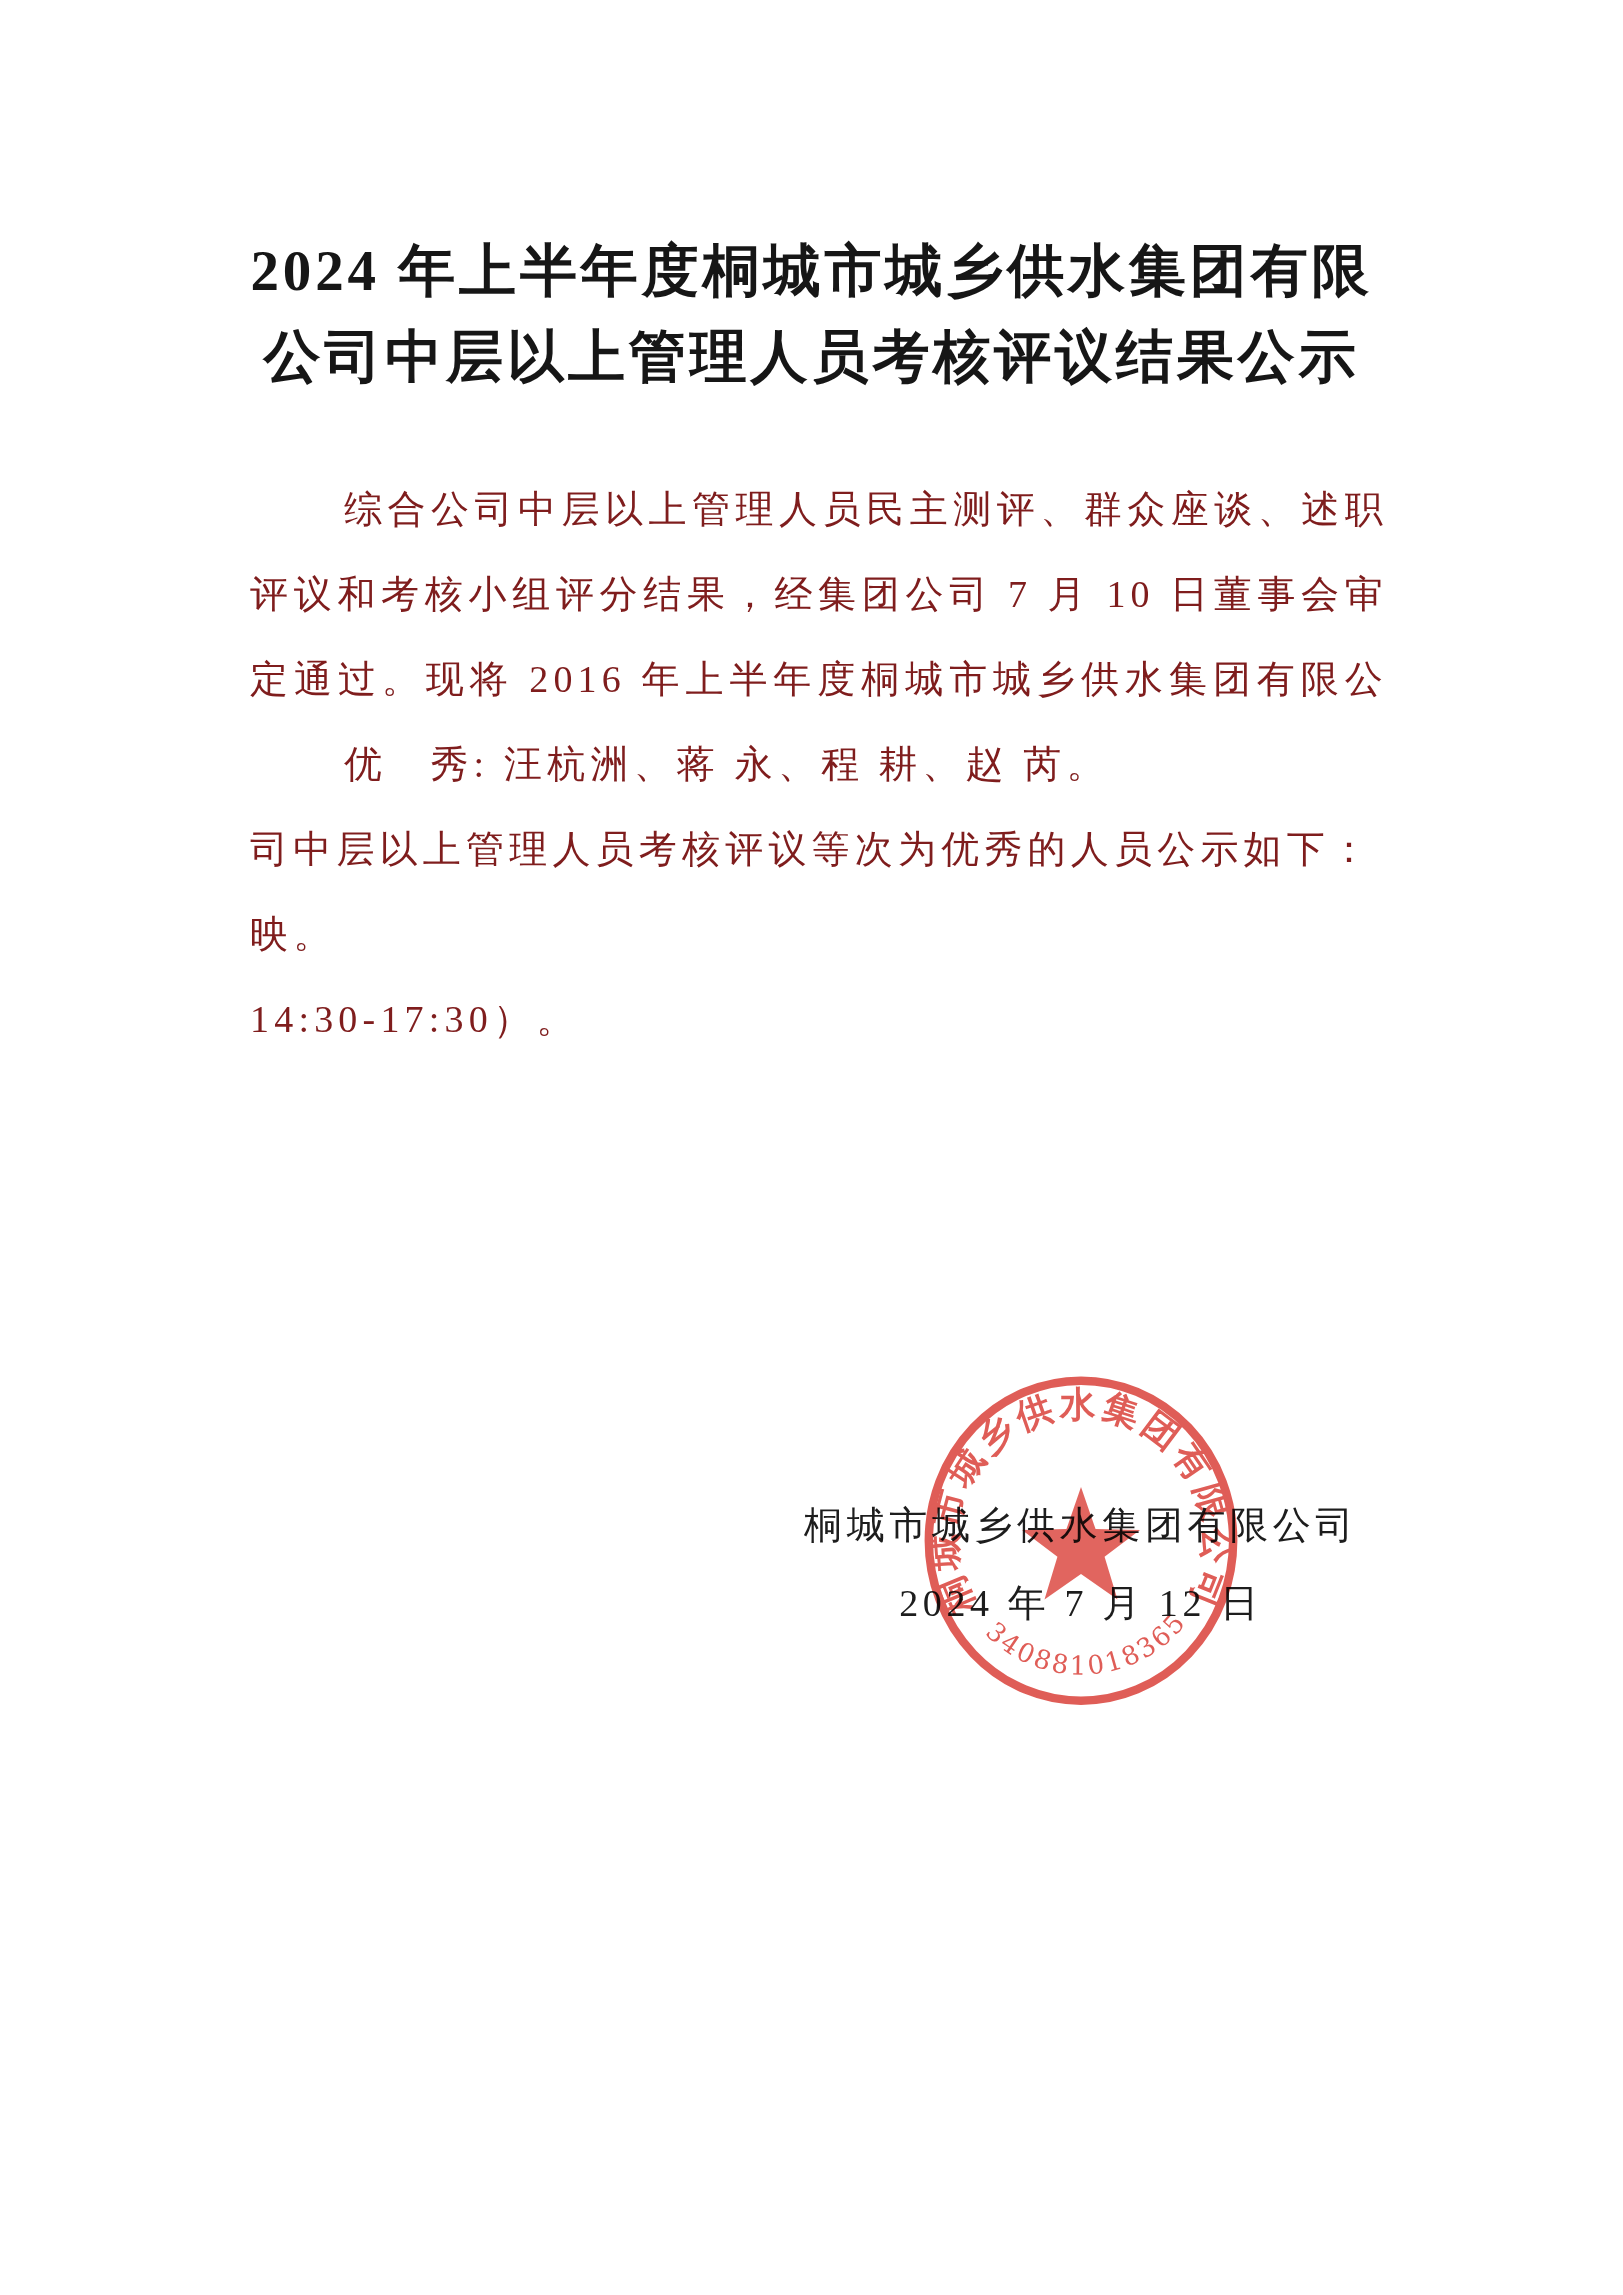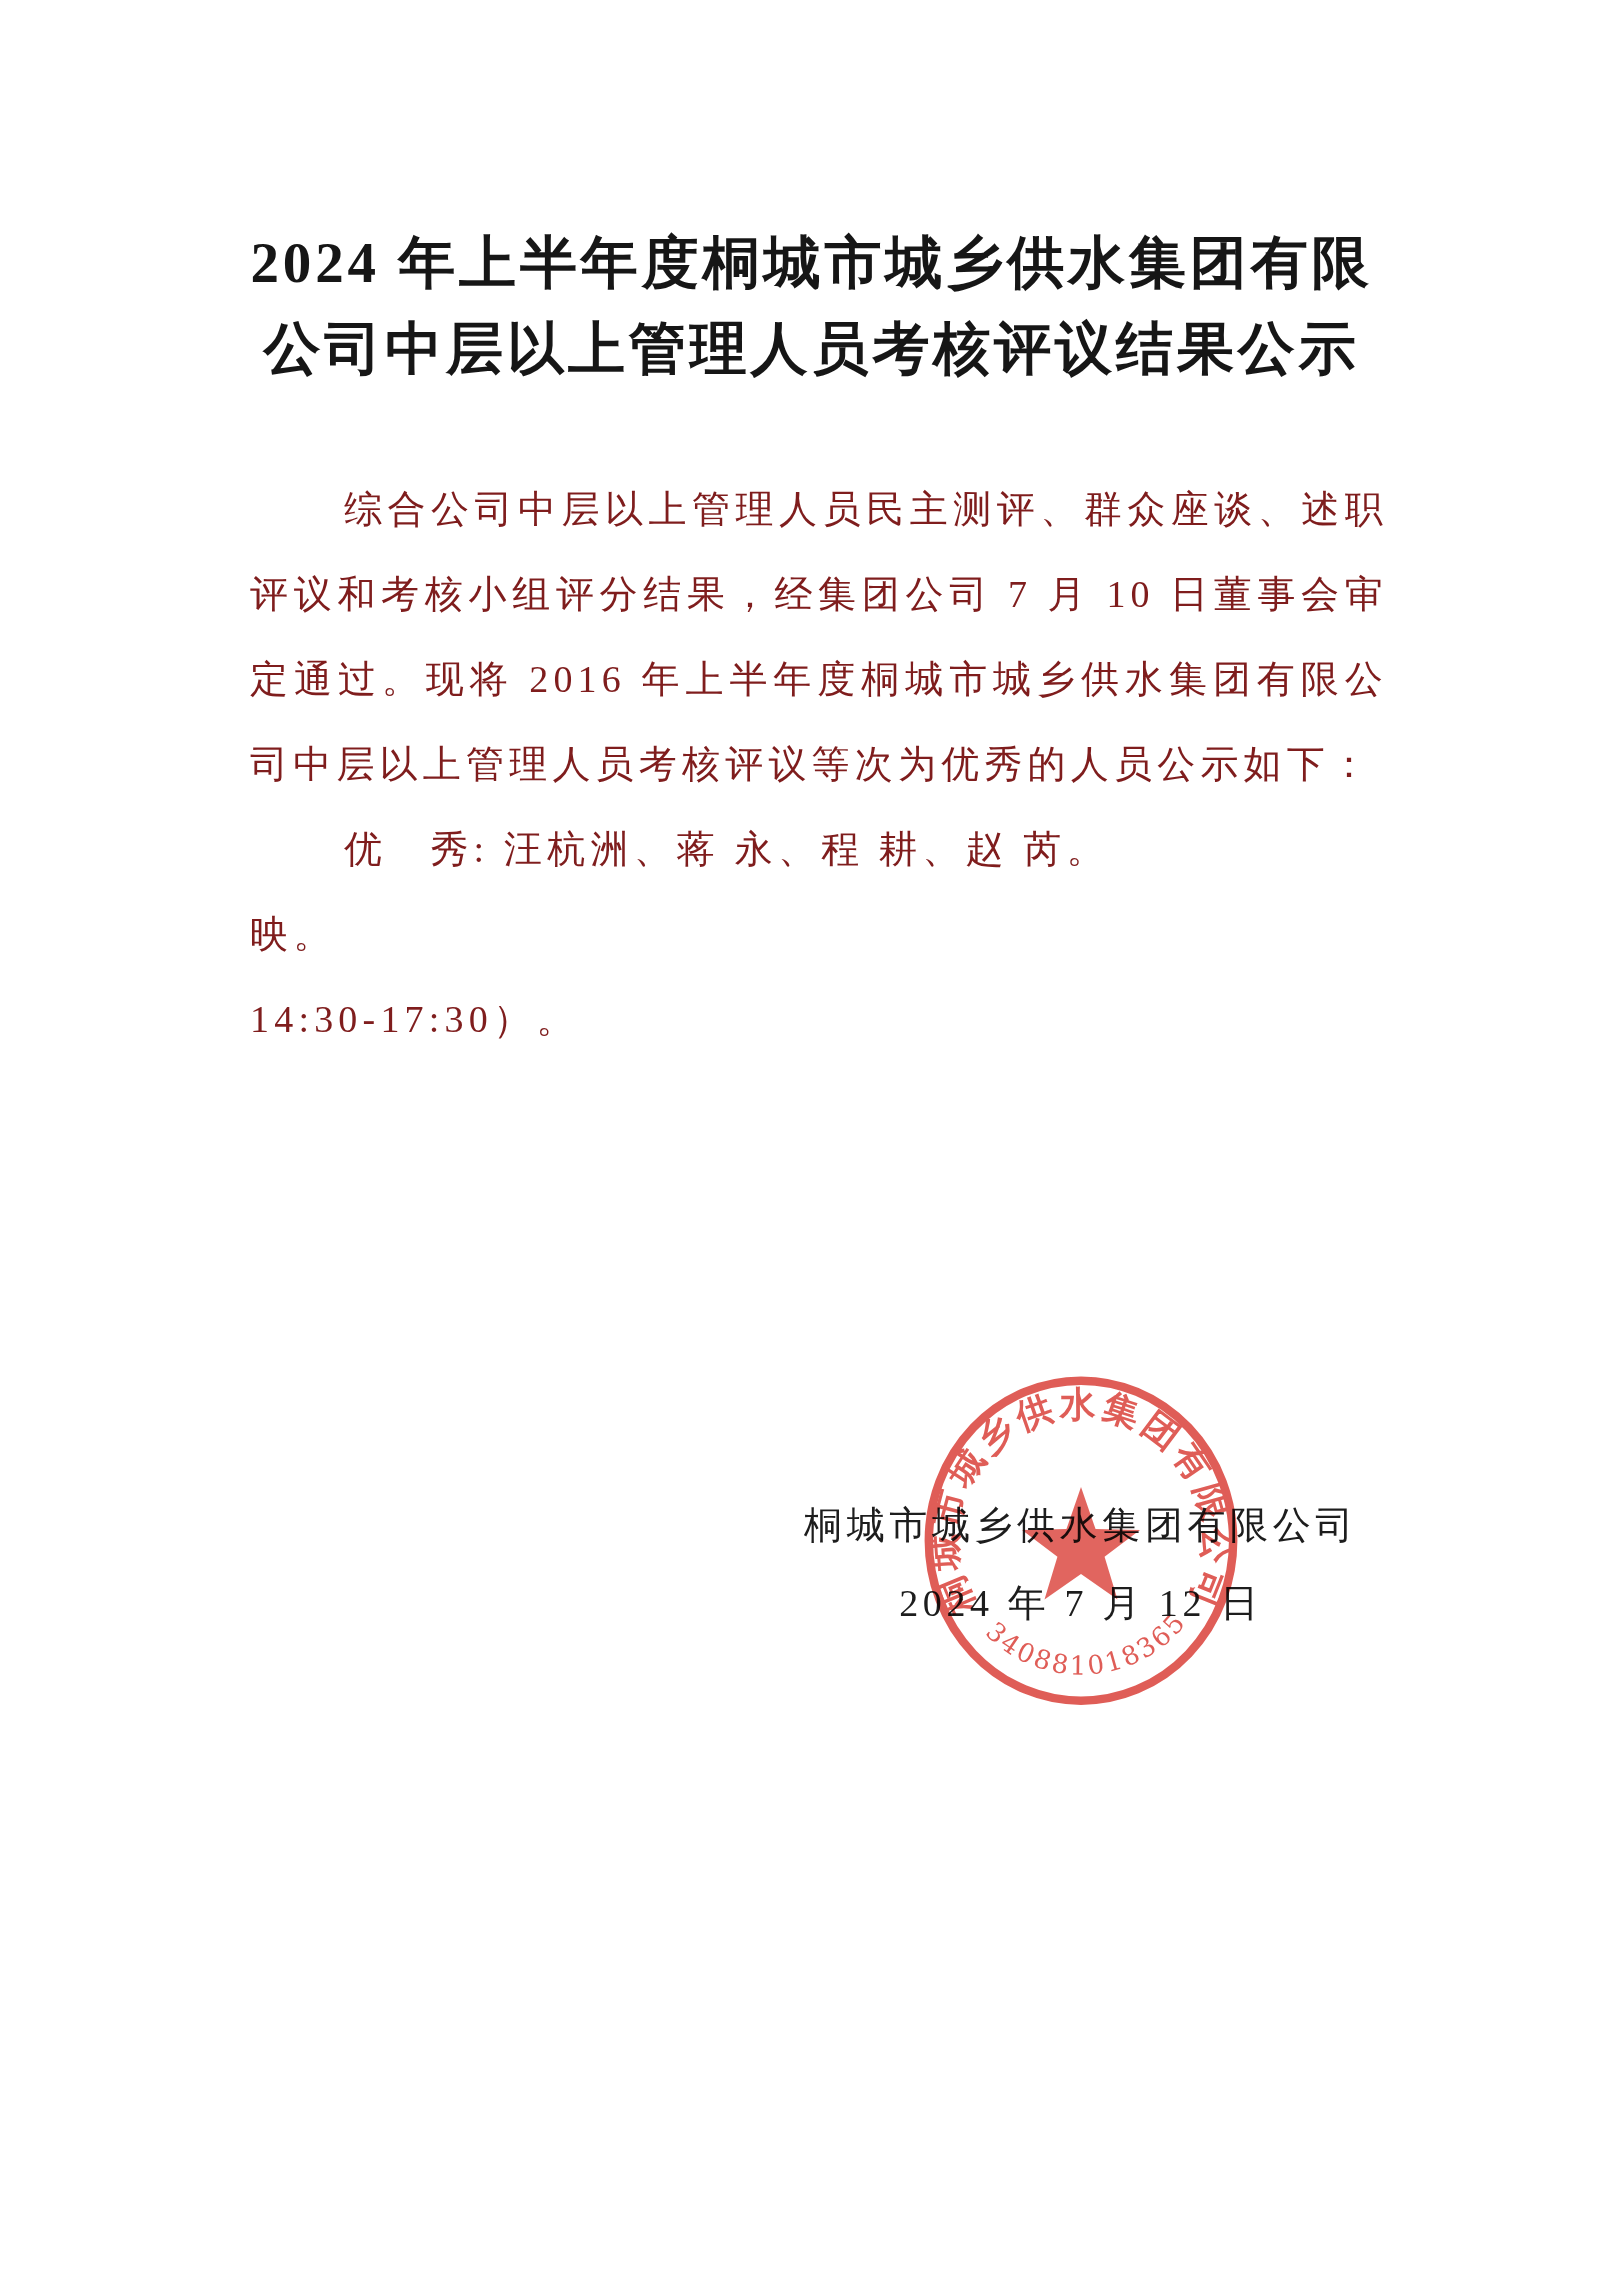--- a/index.html
+++ b/index.html
@@ -5,21 +5,21 @@
   html, body { margin: 0; padding: 0; background: #ffffff; }
   body { width: 1623px; height: 2295px; position: relative;
          font-family: "Liberation Serif", "DejaVu Serif", serif; }
 
   .page { position: absolute; left: 0; top: 0; width: 1623px; height: 2295px;
           background: #ffffff; overflow: hidden; }
 
   .title { position: absolute; left: 0; right: 0; top: 216px;
            text-align: center; font-size: 57px; font-weight: bold;
            line-height: 86px; letter-spacing: 3.9px; color: #161616;
-           margin: 4px; }
+           margin: 12px; }
 
   .body-block { position: absolute; left: 250px; top: 467px; width: 1138px;
                 font-size: 38px; line-height: 85px; letter-spacing: 5.2px;
                 color: #7f1d1d; }
   .line { text-align: left; }
   .fill { text-align: justify; text-align-last: justify; }
   .ind  { text-indent: 94px; }
 
   .signature { position: absolute; left: 795px; top: 1486px; width: 572px;
                text-align: center; font-size: 38px; letter-spacing: 4.6px;
@@ -37,22 +37,22 @@
 
   <h1 class="title">
     <div>2024 年上半年度桐城市城乡供水集团有限</div>
     <div>公司中层以上管理人员考核评议结果公示</div>
   </h1>
 
   <div class="body-block">
     <div class="line ind fill">综合公司中层以上管理人员民主测评、群众座谈、述职</div>
     <div class="line fill">评议和考核小组评分结果，经集团公司 7 月 10 日董事会审</div>
     <div class="line fill">定通过。现将 2016 年上半年度桐城市城乡供水集团有限公</div>
+    <div class="line ind">优　秀: 汪杭洲、蒋 永、程 耕、赵 芮。</div>
     <div class="line">司中层以上管理人员考核评议等次为优秀的人员公示如下：</div>
-    <div class="line ind">优　秀: 汪杭洲、蒋 永、程 耕、赵 芮。</div>
     <div class="line">映。</div>
     <div class="line">14:30-17:30）。</div>
   </div>
 
   <div class="signature">
     <div>桐城市城乡供水集团有限公司</div>
     <div>2024 年 7 月 12 日</div>
   </div>
 
   <div class="seal">

